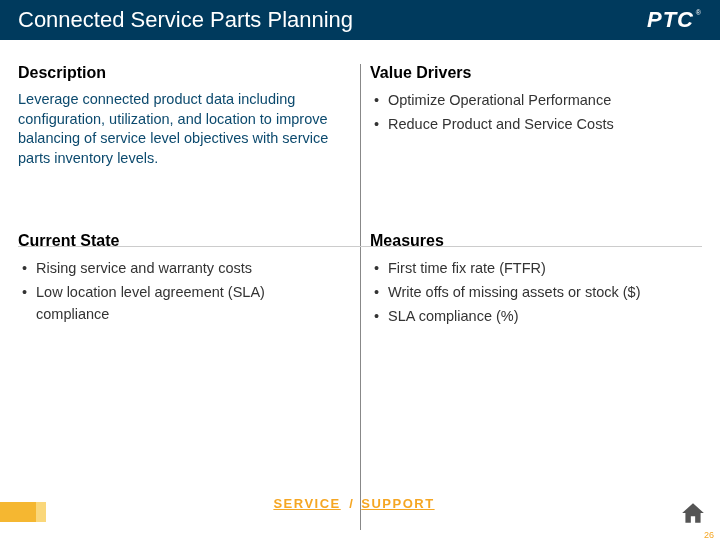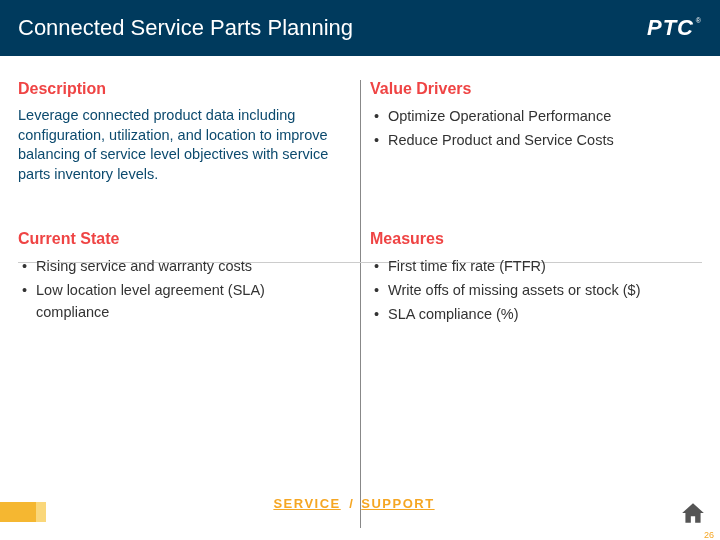--- a/index.html
+++ b/index.html
@@ -6,21 +6,21 @@
   body {
     width: 720px;
     height: 540px;
     font-family: Arial, Helvetica, sans-serif;
     background: #fff;
     position: relative;
     overflow: hidden;
   }
   .header {
     background: #003A5D;
-    height: 56px;
+    height: 40px;
     display: flex;
     align-items: center;
     justify-content: space-between;
     padding: 0 18px;
   }
   .header-title {
     color: #fff;
     font-size: 22px;
     font-weight: 400;
   }
@@ -69,21 +69,21 @@
     padding-right: 22px;
     padding-bottom: 20px;
   }
   .cell.right {
     padding-left: 10px;
     padding-right: 10px;
   }
   .cell h3 {
     font-size: 16px;
     font-weight: bold;
-    color: #ef4444;
+    color: #000000;
     margin-bottom: 8px;
   }
   .cell p {
     font-size: 14.5px;
     color: #0c4a6e;
     line-height: 1.35;
   }
   .cell ul {
     list-style: none;
     padding-left: 0;
@@ -97,21 +97,21 @@
     margin-bottom: 2px;
   }
   .cell li::before {
     content: "•";
     position: absolute;
     left: 4px;
     top: 0;
     color: #333;
   }
   .row2 {
-    margin-top: 26px;
+    margin-top: 44px;
   }
   .footer {
     position: absolute;
     bottom: 28px;
     left: 0;
     right: 12px;
     text-align: center;
   }
   .footer-link {
     color: #F5A623;

